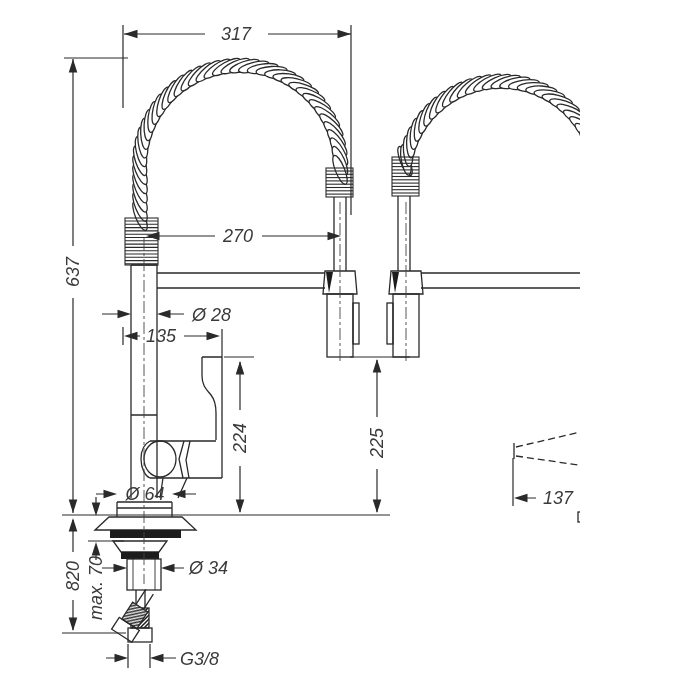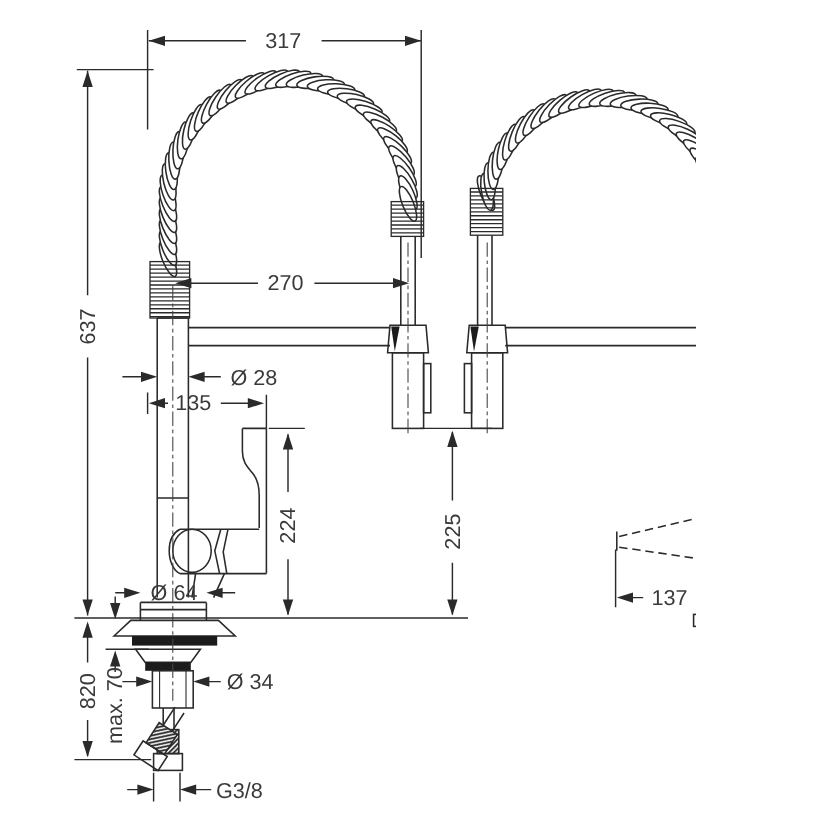--- a/index.html
+++ b/index.html
@@ -1,16 +1,16 @@
 <!DOCTYPE html>
 <html><head>
 <meta charset="utf-8">
 <style>
   html,body{margin:0;padding:0;background:#fff;}
-  .stage{width:580px;height:700px;background:#ffffff;position:relative;overflow:hidden;}
+  .stage{width:580px;height:700px;background:#ffffff;position:relative;overflow:hidden;font-style:italic;}
   svg{display:block;}
   text{font-family:"Liberation Sans","DejaVu Sans",sans-serif;font-size:18px;fill:#3a3a3a;}
 </style>
 </head>
 <body>
 
 <div class="stage">
 <svg width="700" height="700" viewBox="0 0 700 700">
   <defs>
     <pattern id="braid" width="4" height="4" patternUnits="userSpaceOnUse">

